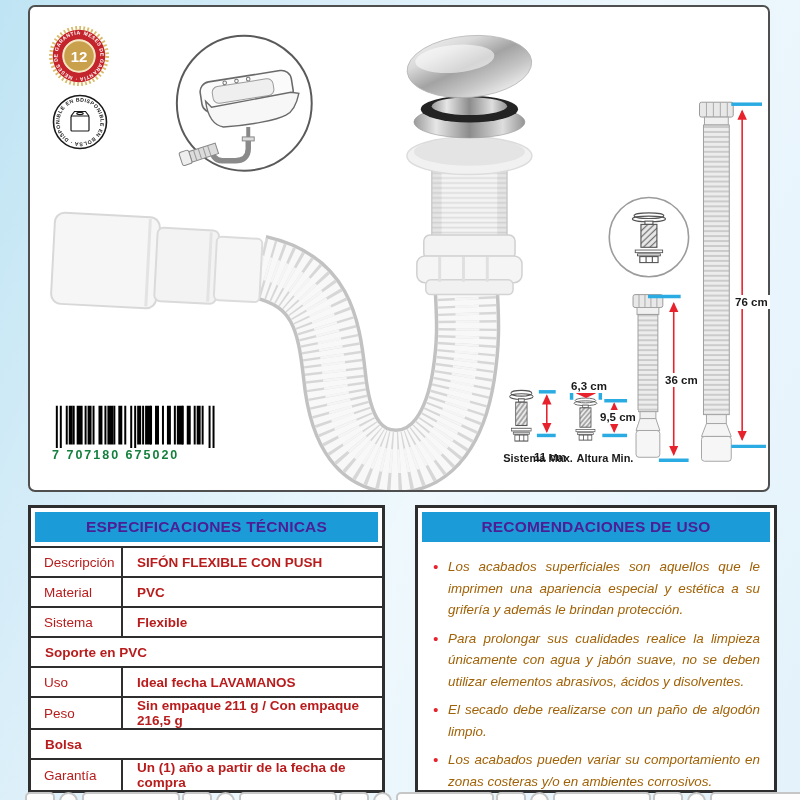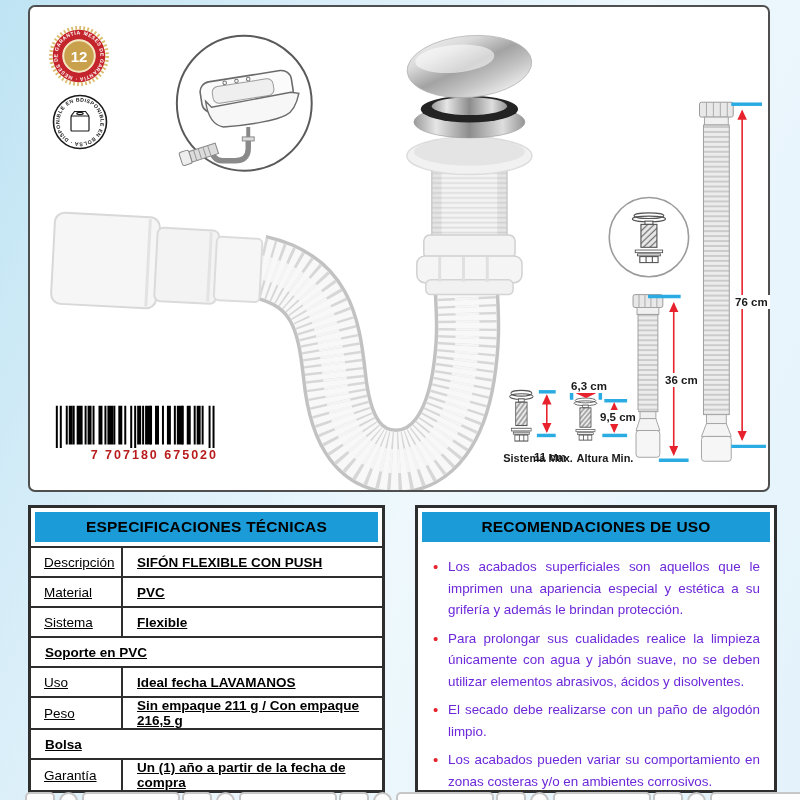--- a/index.html
+++ b/index.html
@@ -22,42 +22,42 @@
   }
   .dim-76 { left:703px; top:265px;margin-top:23px; }
   .dim-36 { left:633px; top:366px; }
   .dim-11 { left:502px; top:403px;margin-top:40px; }
   .dim-95 { left:568px; top:403px; }
   .dim-63 { left:536px; top:372px; width:46px; text-align:center; }
   .alt-label { position:absolute; font-size:11px; font-weight:bold; color:#1a1a1a; width:92px; text-align:center; background:none; }
   .lbl-max { left:462px; top:445px; }
   .lbl-min { left:529px; top:445px; }
   .barcode-digits {
-    position:absolute; left:22px; top:441px; width:166px; text-align:right;
-    font-size:12.5px; font-weight:bold; letter-spacing:2px; color:#b91c1c; background:#fff;
+    position:absolute; left:22px; top:441px; width:166px; text-align:left;
+    font-size:12.5px; font-weight:bold; letter-spacing:2px; color:#15803d; background:#fff;
   }
   
   .panel { position:absolute; top:505px; background:#fff; border:3px solid #2e2e2e; }
   .panel-specs { left:28px;  width:357px; height:288px; }
   .panel-recos { left:415px; width:362px; height:288px; }
   .blue-header {
-    margin:4px; height:30px; background:#1b9cd8; color:#000000;
+    margin:4px; height:30px; background:#1b9cd8; color:#4c1d95;
     display:flex; align-items:center; justify-content:center;
     font-size:15.5px; font-weight:bold; letter-spacing:.2px;
   }
   .rows { position:absolute; left:0; right:0; top:38px; bottom:0; display:flex; flex-direction:column; border-top:2px solid #2e2e2e; }
   .row { flex:1; display:flex; align-items:stretch; }
   .row + .row { border-top:2px solid #2e2e2e;justify-content:flex-end; }
-  .cell { display:flex; align-items:center; font-size:13.5px; color:#000000;text-decoration:underline; }
+  .cell { display:flex; align-items:center; font-size:13.5px; color:#b91c1c; }
   .cell.lbl { width:92px; padding-left:13px; border-right:2px solid #2e2e2e; font-weight:500; }
   .cell.val { flex:1; padding-left:14px; font-weight:bold; }
   .reco-body { padding:10px 14px 0 15px; }
   .reco-item {
     position:relative; padding-left:15px; margin-bottom:7px;
-    font-size:13.4px; line-height:21.5px; color:#6d28d9; font-weight:500; text-align:justify;
+    font-size:13.4px; line-height:21.5px; color:#a16207; font-weight:500; text-align:justify;font-style:italic;
   }
   .reco-item::before { content:"•"; position:absolute; left:0; top:0; color:#e8222c; font-size:15px; }
   
   .cbg { position:absolute; top:792px; height:20px; }
   .cbg span { position:absolute; top:0; border:2px solid #c6c6c6; background:#fdfdfd; display:block; }
   .cbg .sq { left:0;  width:30px; height:18px; border-radius:5px; }
   .cbg .ci { left:34px; width:19px; height:19px; border-radius:50%; }
   .cbg .wd { left:57px; width:98px; height:18px; border-radius:5px; }
 </style>
 </head>

